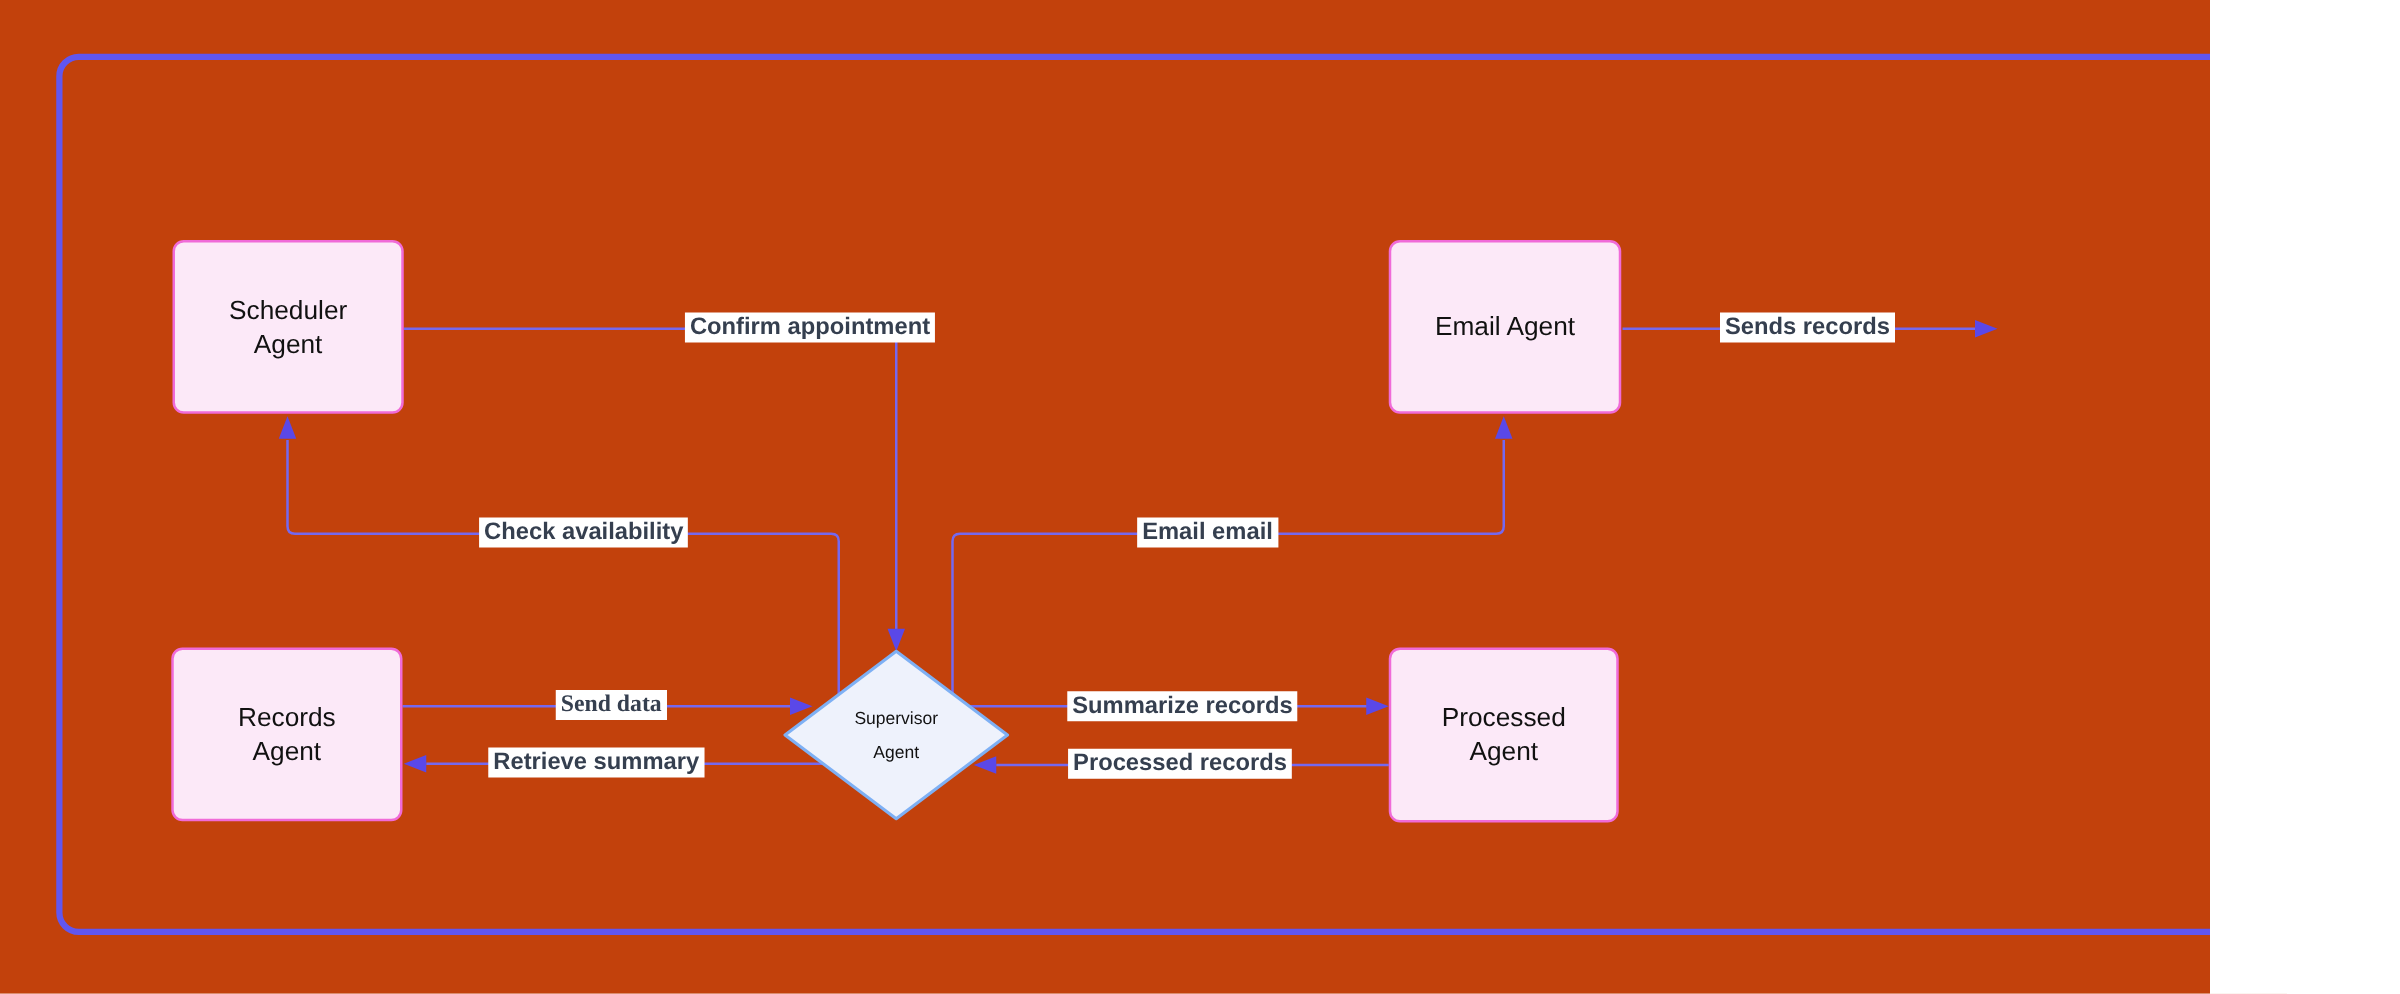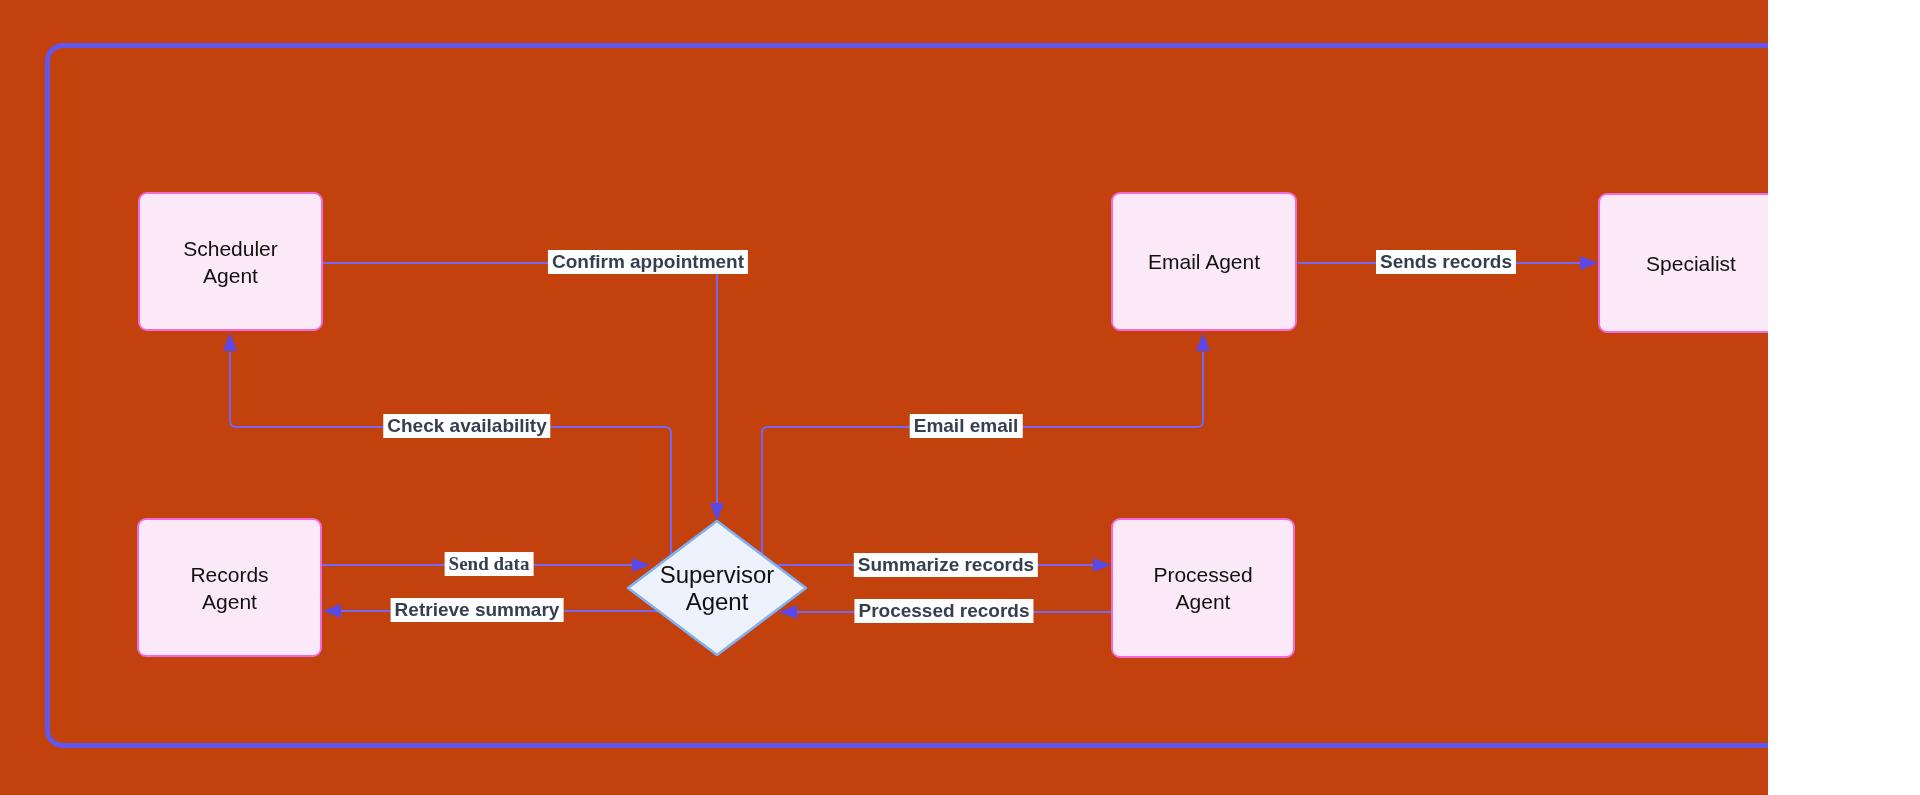--- a/index.html
+++ b/index.html
@@ -63,21 +63,21 @@
     color: #111111;
     text-align: center;
     white-space: pre-line;
   }
   .diamond-label {
     position: absolute;
     display: flex;
     align-items: center;
     justify-content: center;
     text-align: center;
-    font-size: 24px;
+    font-size: 14px;
     line-height: 27px;
     color: #111111;
     white-space: pre-line;
   }
   .edge-label {
     position: absolute;
     transform: translate(-50%, -50%);
     background: #ffffff;
     padding: 1px 4px;
     font-size: 19px;
@@ -134,23 +134,20 @@
 
   <div class="node" style="left:1111px; top:192px; width:186px; height:139px;">
     <div class="node-label">Email Agent</div>
   </div>
 
   <div class="node" style="left:1111px; top:518px; width:184px; height:140px;">
     <div class="node-label">Processed
 Agent</div>
   </div>
 
-  <div class="node" style="left:1598px; top:193px; width:186px; height:140px;">
-    <div class="node-label">Specialist</div>
-  </div>
 
   <div class="diamond-label" style="left:637px; top:558px; width:160px; height:60px;">Supervisor
 Agent</div>
 
   <div class="edge-label" style="left:648px; top:262px;">Confirm appointment</div>
 
   <div class="edge-label" style="left:467px; top:426px;">Check availability</div>
 
   <div class="edge-label" style="left:966px; top:426px;">Email email</div>
 

